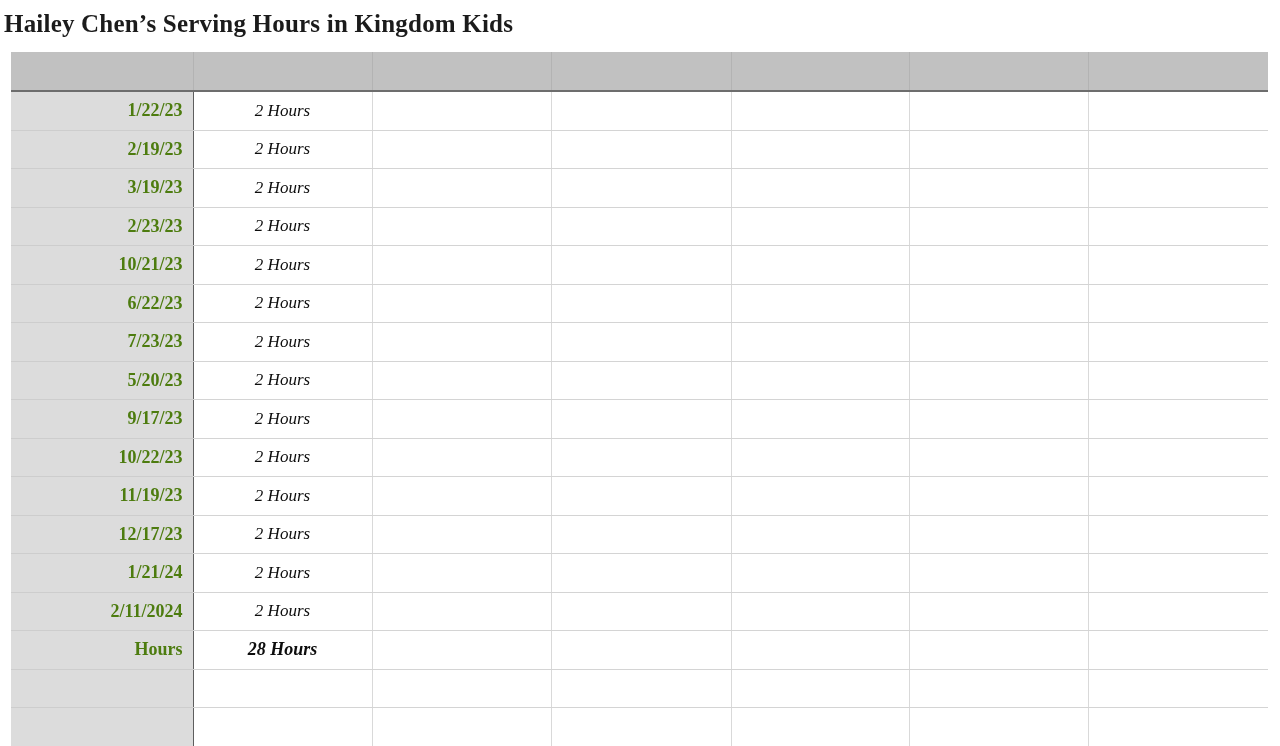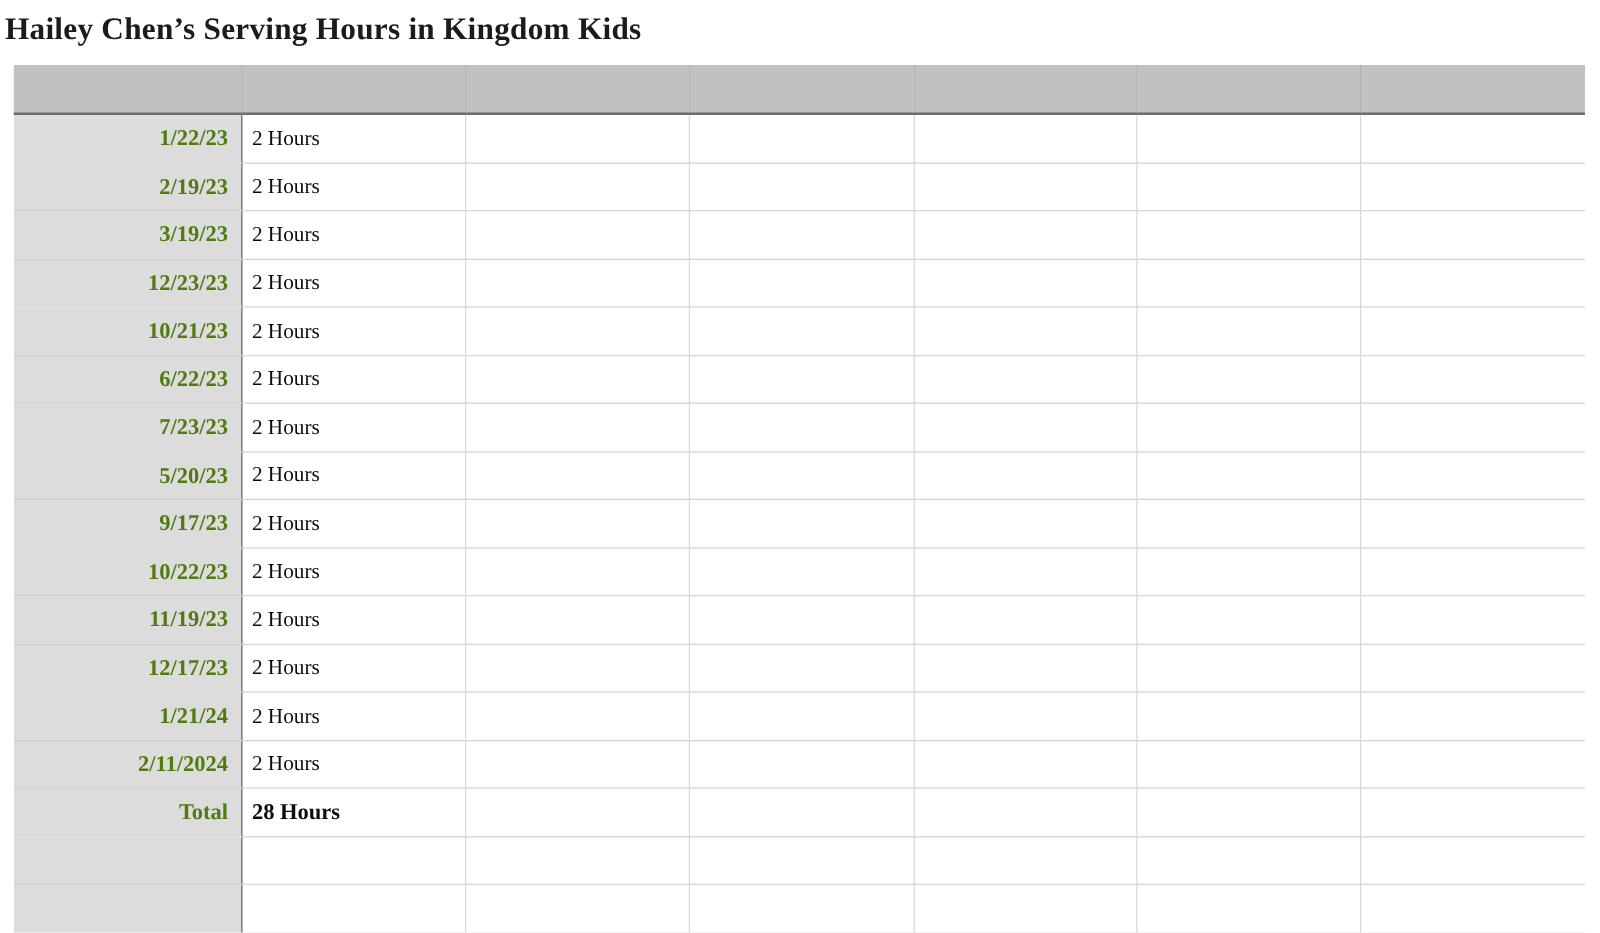--- a/index.html
+++ b/index.html
@@ -92,22 +92,24 @@
     text-align: right;
     font-weight: bold;
     font-size: 18px;
     padding-right: 10px;
     border-right: 1px solid #5e5e5e;
     border-bottom: 1px solid #cdcdcd;
     color: #4d7c0f;
   }
 
   tr.data-row td.hours-cell {
+    text-align: center;
     font-weight: normal;
     font-size: 17px;
+    font-style: italic;
   }
 
   tr.data-row td.hours-cell.is-total {
     font-weight: bold;
     font-size: 18px;
     margin-left: 10px;
   }
 
   tr.data-row td.date-cell.is-total-label {
     font-weight: bold;
@@ -168,21 +170,21 @@
           <tr class="data-row">
             <td class="date-cell">3/19/23</td>
             <td class="hours-cell">2 Hours</td>
             <td></td>
             <td></td>
             <td></td>
             <td></td>
             <td class="last-col"></td>
           </tr>
           <tr class="data-row">
-            <td class="date-cell">12/23/23</td>
+            <td class="date-cell">2/23/23</td>
             <td class="hours-cell">2 Hours</td>
             <td></td>
             <td></td>
             <td></td>
             <td></td>
             <td class="last-col"></td>
           </tr>
           <tr class="data-row">
             <td class="date-cell">10/21/23</td>
             <td class="hours-cell">2 Hours</td>
@@ -267,21 +269,21 @@
           <tr class="data-row">
             <td class="date-cell">2/11/2024</td>
             <td class="hours-cell">2 Hours</td>
             <td></td>
             <td></td>
             <td></td>
             <td></td>
             <td class="last-col"></td>
           </tr>
           <tr class="data-row">
-            <td class="date-cell is-total-label">Total</td>
+            <td class="date-cell is-total-label">Hours</td>
             <td class="hours-cell is-total">28 Hours</td>
             <td></td>
             <td></td>
             <td></td>
             <td></td>
             <td class="last-col"></td>
           </tr>
           <tr class="data-row">
             <td class="date-cell"></td>
             <td class="hours-cell"></td>

